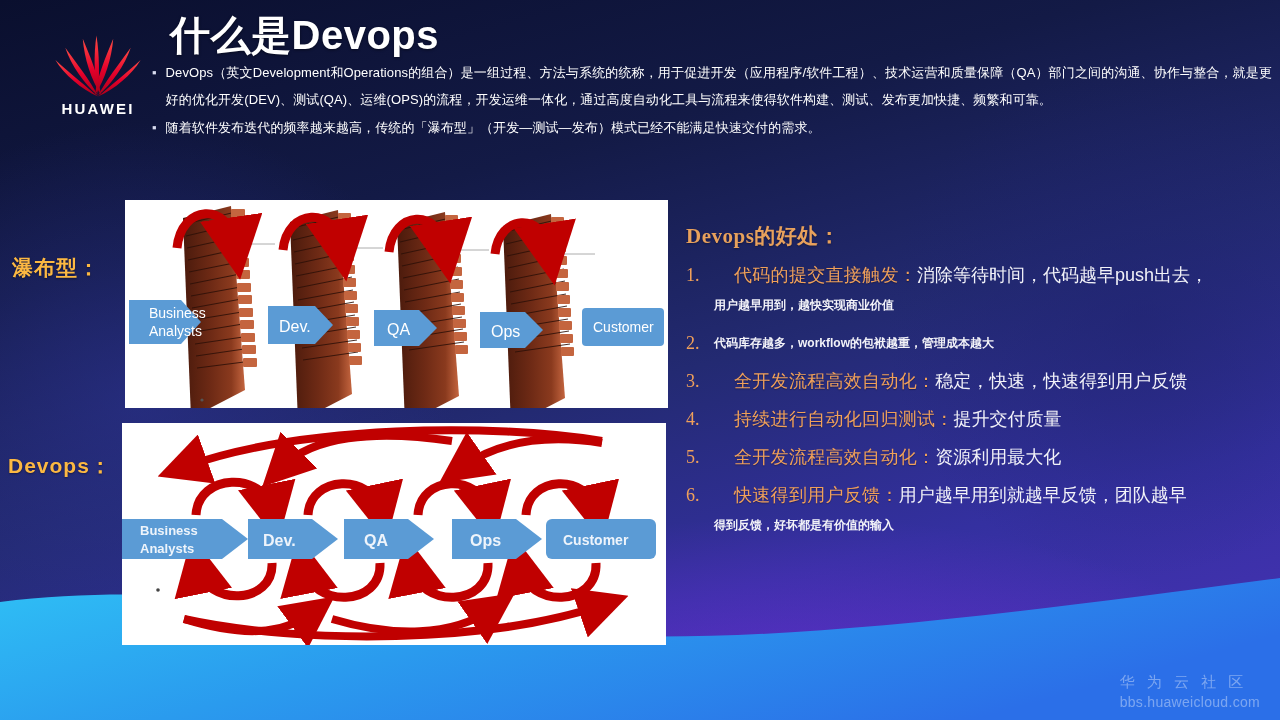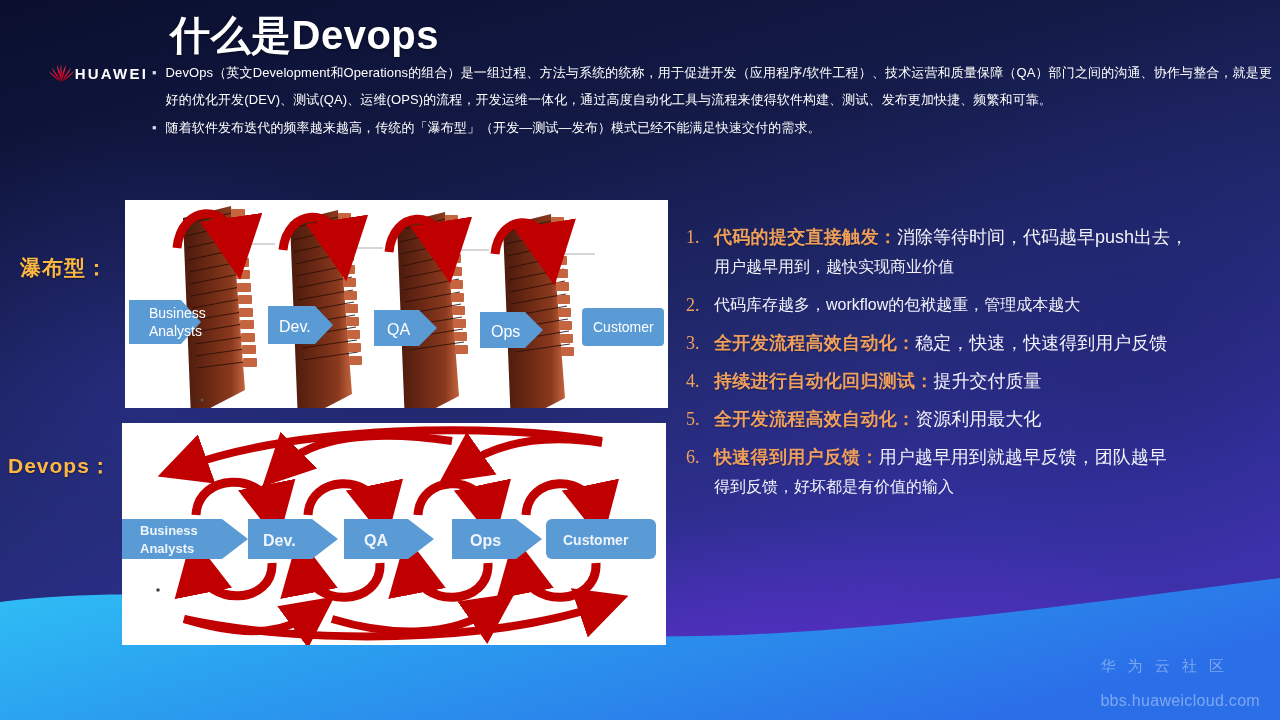--- a/index.html
+++ b/index.html
@@ -32,21 +32,21 @@
     pointer-events:none;
   }
 
   
   .wave { position:absolute; left:0; bottom:0; width:1280px; height:160px; }
 
   
   .logo-wrap {
     position:absolute; left:48px; top:20px;
     width:100px; height:104px;
-    display:flex; flex-direction:row; align-items:center; justify-content:flex-end;
+    display:flex; flex-direction:column; align-items:center; justify-content:center;
   }
   .logo-mark { width:92px; height:70px; }
   .logo-text {
     color:#fff; font-size:15px; font-weight:bold; letter-spacing:2.2px;
     margin-top:2px; font-family:"Liberation Sans", sans-serif;
   }
 
   .title {
     position:absolute; left:170px; top:10px;
     color:#ffffff; font-size:40px; font-weight:bold;
@@ -65,21 +65,21 @@
   .hb-text {
     color:#ffffff; font-size:13px; line-height:26.5px;
     letter-spacing:0.1px; text-align:justify;
   }
 
   
   .side-label {
     position:absolute; color:#fcb842; font-size:21px; font-weight:bold;
     letter-spacing:1px; text-shadow:0 1px 2px rgba(0,0,0,.4);
   }
-  .side-label.waterfall { left:20px; top:254px;font-family:Liberation Serif, serif; }
+  .side-label.waterfall { left:12px; top:254px;font-family:Liberation Serif, serif; }
   .side-label.devops    { left:8px; top:452px; }
 
   
   .panel {
     position:absolute; background:#ffffff; overflow:hidden;
   }
   .panel.waterfall { left:125px; top:200px; width:543px; height:208px; }
   .panel.devops    { left:122px; top:423px; width:544px; height:222px; }
   .panel svg { display:block; width:100%; height:100%; }
 
@@ -92,34 +92,35 @@
     text-shadow:0 1px 2px rgba(0,0,0,.35);
   }
   .b-item { display:flex; align-items:flex-start; margin-bottom:8px; }
   .b-num {
     flex:0 0 28px; color:#f0a05a; font-size:18px;
     font-family:"Liberation Serif", serif; line-height:30px;
   }
   .b-body { flex:1 1 auto; }
   .b-line { font-size:18px; line-height:30px; color:#ffffff; }
   .b-key {
-    color:#f0a05a; font-weight:bold; letter-spacing:0.3px;
+    color:#f0a05a; font-weight:normal; letter-spacing:0.3px;
     text-shadow:0 1px 1px rgba(0,0,0,.3);
+    margin-left:20px;
   }
   .b-rest { color:#f2f2f8; }
-  .b-cont { font-size:16px; line-height:30px; color:#f2f2f8; }
+  .b-cont { font-size:12px; line-height:30px; color:#f2f2f8;font-weight:bold; }
 
   
   .watermark {
     position:absolute; right:20px; bottom:10px;
     color:rgba(255,255,255,.38);
     pointer-events:none;
   }
   .wm-cn { font-size:15px; letter-spacing:4px; }
-  .wm-url { font-size:16px; letter-spacing:.3px; margin-top:16px; }
+  .wm-url { font-size:14px; letter-spacing:.3px; margin-top:2px; }
 </style>
 </head>
 <body>
 
 <div class="slide">
 
   <div class="bg-glow-left"></div>
   <div class="bg-glow-right"></div>
 
   <svg class="wave" viewBox="0 0 1280 160" preserveAspectRatio="none">
@@ -373,20 +374,21 @@
         <g>
           <rect x="424" y="96" width="110" height="40" rx="6" fill="#5B9BD5"></rect>
           <text x="441" y="122" font-family="Liberation Sans, sans-serif" font-size="14" font-weight="bold" fill="#eef4fb">Customer</text>
         </g>
       </g>
       <circle cx="36" cy="167" r="1.8" fill="#444"></circle>
     </svg>
   </div>
 
   <div class="benefits">
+    <div class="benefits-title">Devops的好处：</div>
 
     <div class="b-item">
       <div class="b-num">1.</div>
       <div class="b-body">
         <div class="b-line">
           <span class="b-key">代码的提交直接触发：</span><span class="b-rest">消除等待时间，代码越早push出去，</span>
         </div>
         <div class="b-cont">用户越早用到，越快实现商业价值</div>
       </div>
     </div>

